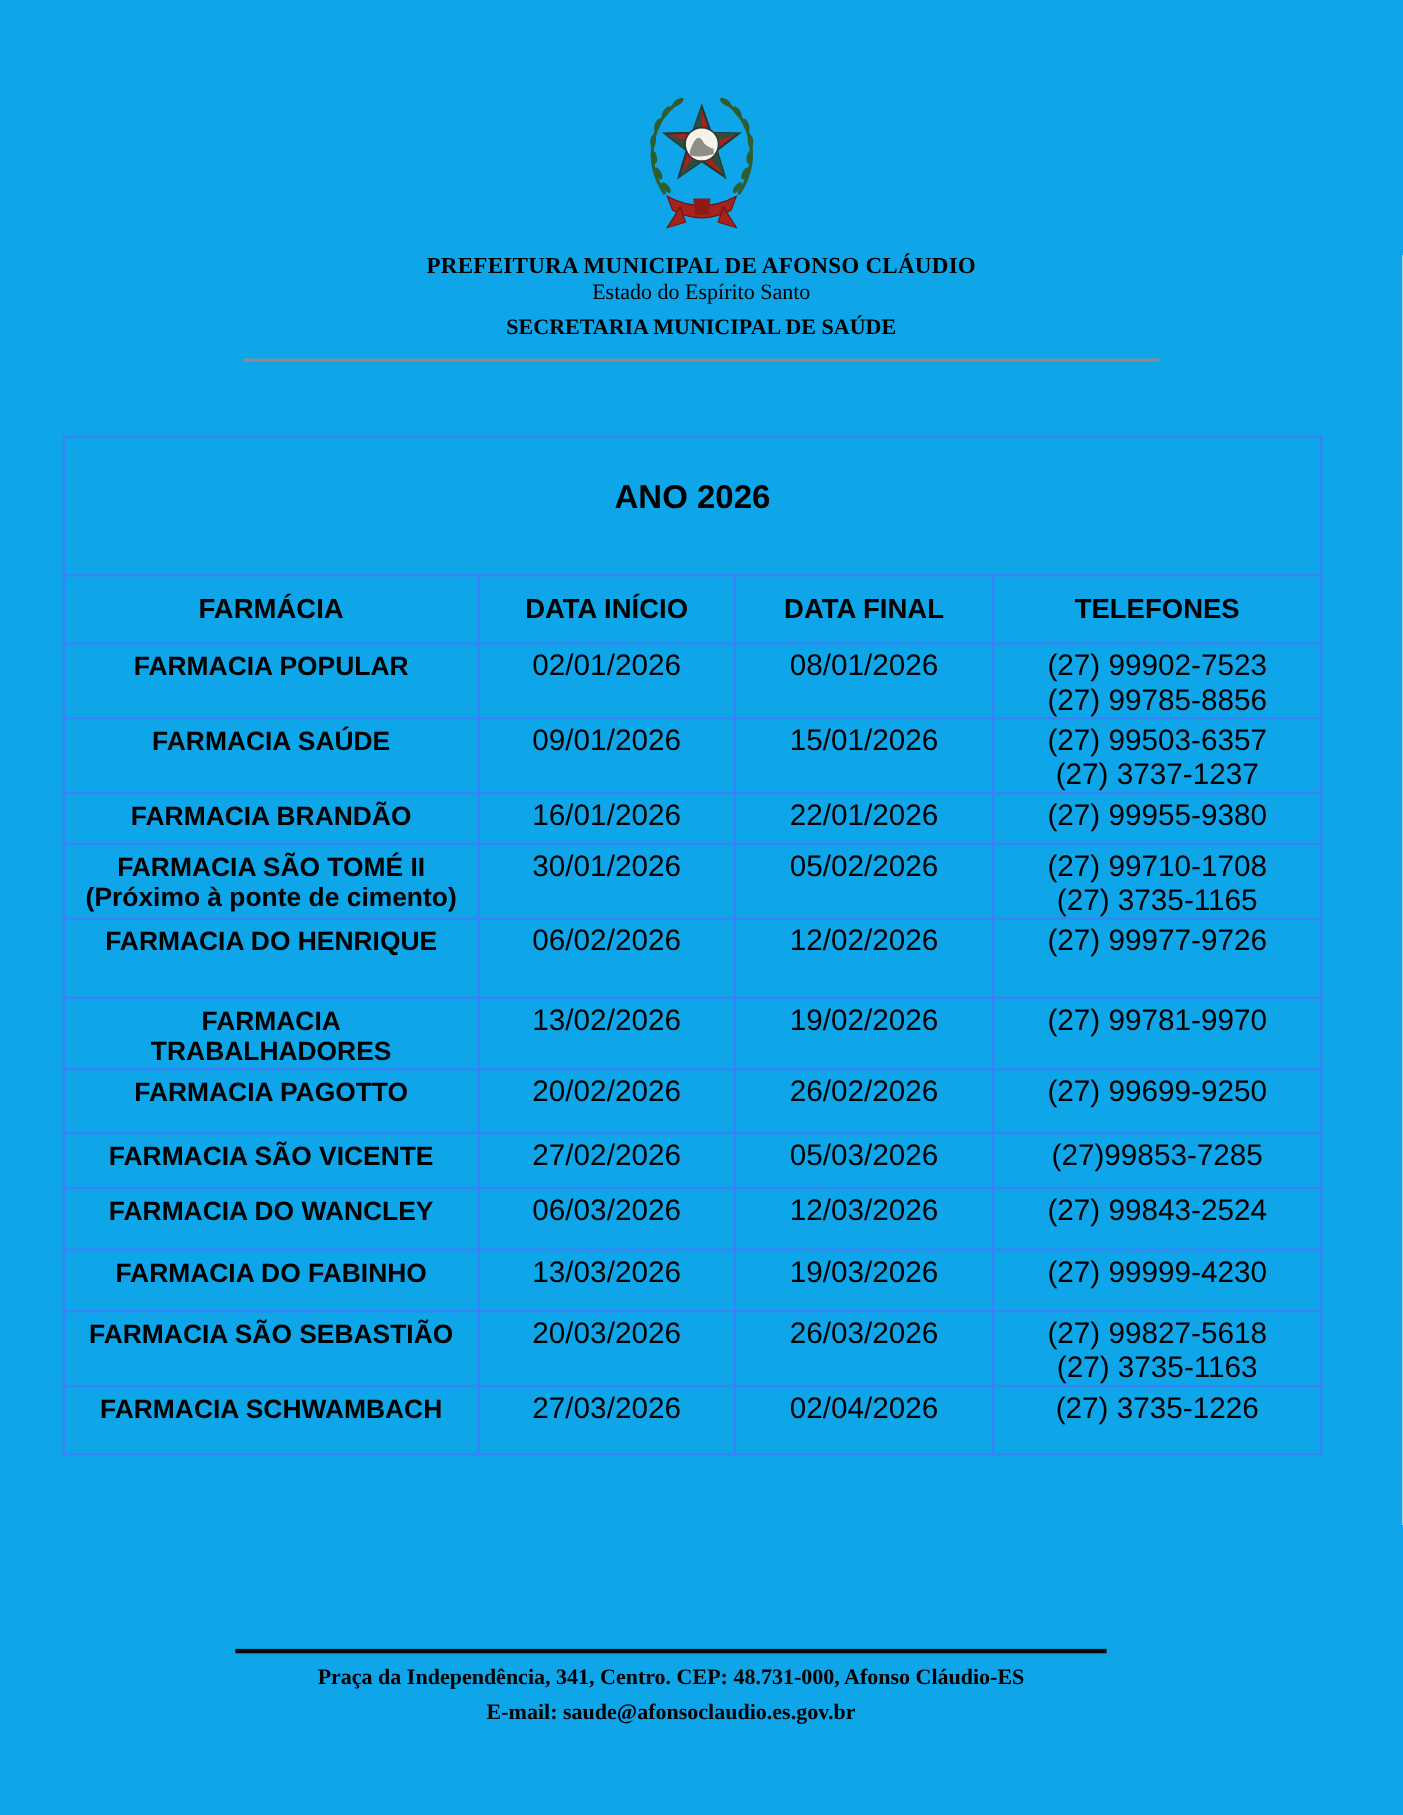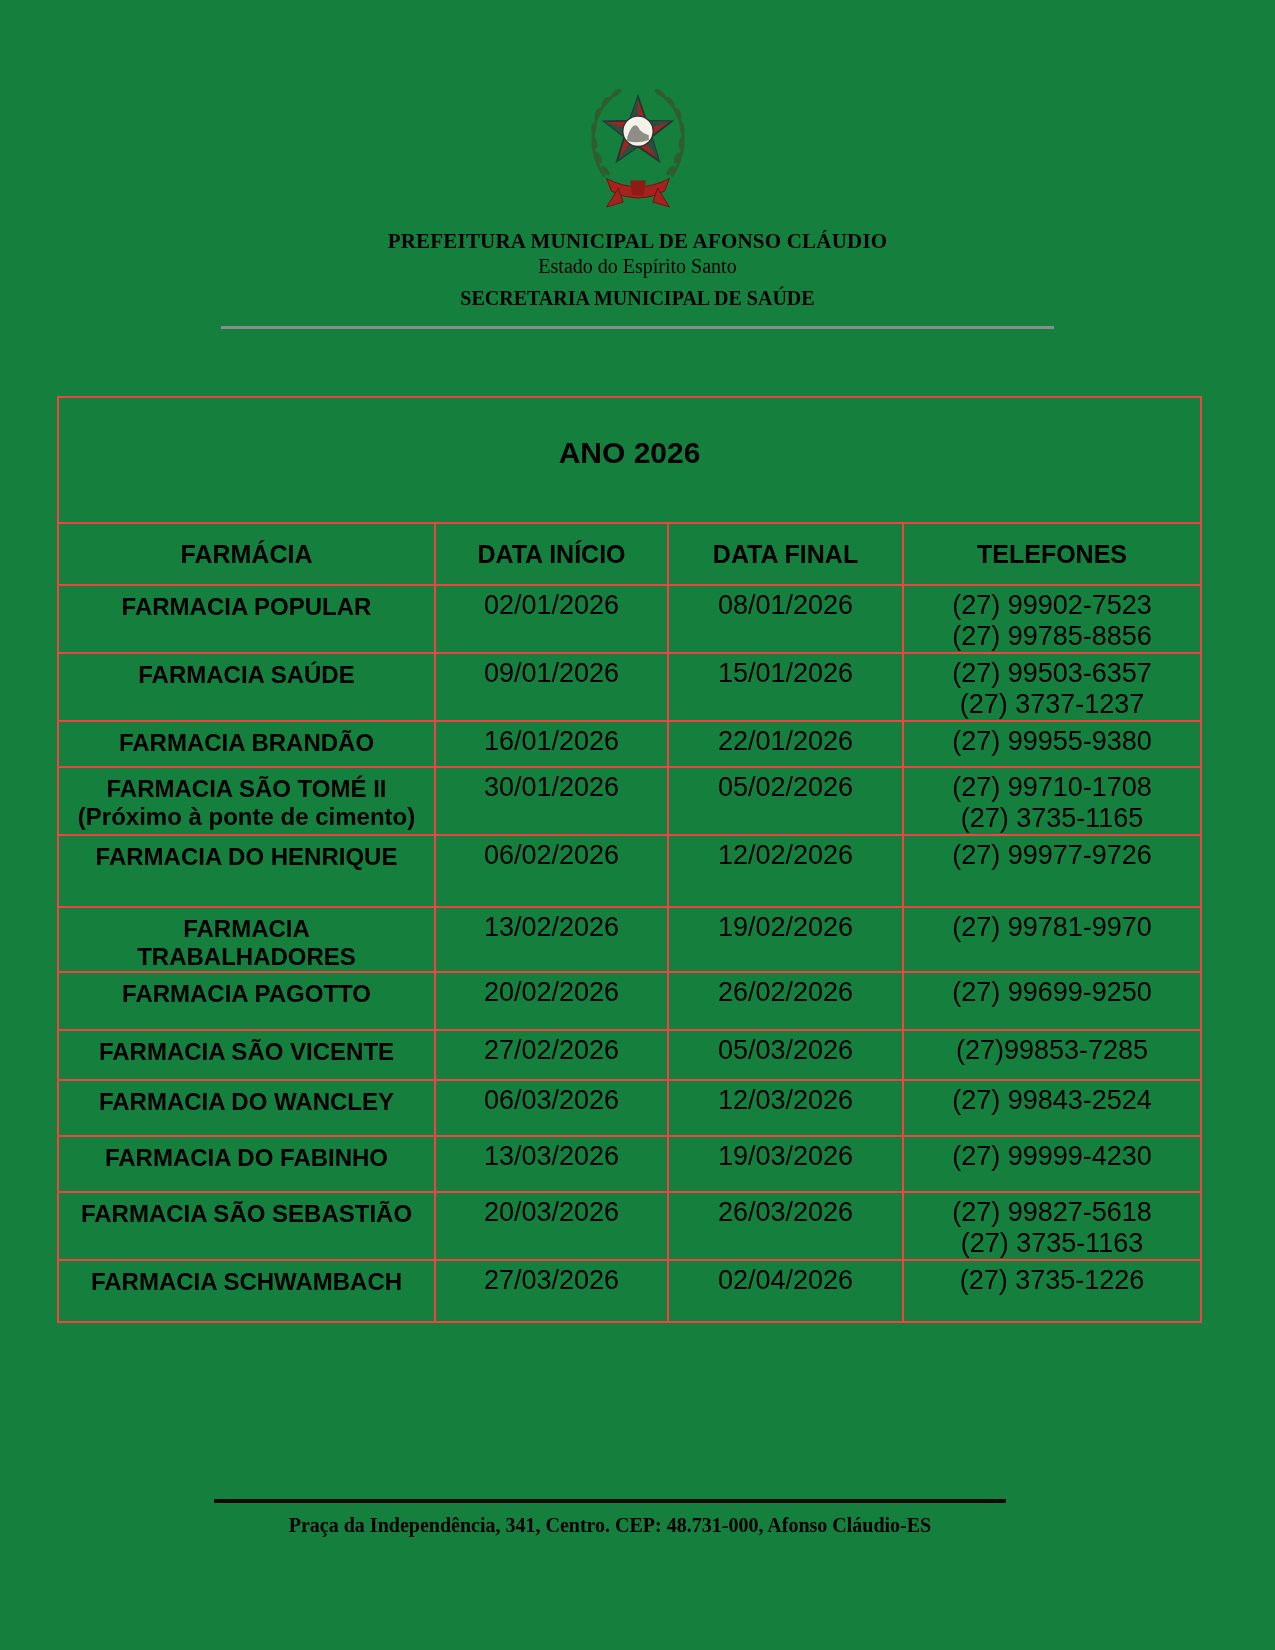--- a/index.html
+++ b/index.html
@@ -1,19 +1,19 @@
 <!DOCTYPE html>
 <html><head>
 <meta charset="utf-8">
 <style>
   html,body{margin:0;padding:0;background:#ffffff;}
   .page{
     position:relative;
     width:1275px;height:1650px;
-    background:#15803d;
+    background:#0ea5e9;
     font-family:"Liberation Sans",sans-serif;
     color:#000;
     overflow:hidden;
   }
   
   .doc-header{ text-align:center; padding-top:76px; }
   .logo{ display:block; margin:0 auto; }
   .org-name{
     margin-top:14px;
     font-family:"Liberation Serif",serif;
@@ -33,21 +33,21 @@
     width:833px;height:3px;background:#8c8c8c;border:0;
     margin:15px auto 0 auto;
   }
   
   table.sched{
     border-collapse:collapse;
     margin:67px 0 0 57px;
     width:1143px;
     table-layout:fixed;
   }
-  table.sched, table.sched th, table.sched td{ border:2px solid #ef4444;text-align:center; }
+  table.sched, table.sched th, table.sched td{ border:2px solid #3b82f6;text-align:center; }
   col.c-farm{width:377px;} col.c-ini{width:233px;}
   col.c-fin{width:235px;} col.c-tel{width:298px;}
   .title-row th{
     height:107px; text-align:center; vertical-align:middle;
     font-size:30px; font-weight:bold; padding-bottom:16px;
   }
   .col-row th{
     height:58px; text-align:center; vertical-align:middle;
     font-size:25px; font-weight:bold;
     border-bottom:3px solid #000;
@@ -328,15 +328,16 @@
           <td>
             <div>(27) 3735-1226</div>
           </td>
         </tr>
       </tbody>
   </table>
 
   <div class="doc-footer">
     <hr class="footer-rule">
     <div class="address-line">Praça da Independência, 341, Centro. CEP: 48.731-000, Afonso Cláudio-ES</div>
+    <div class="email-line">E-mail: saude@afonsoclaudio.es.gov.br</div>
   </div>
 
 </div>
 
 </body></html>

